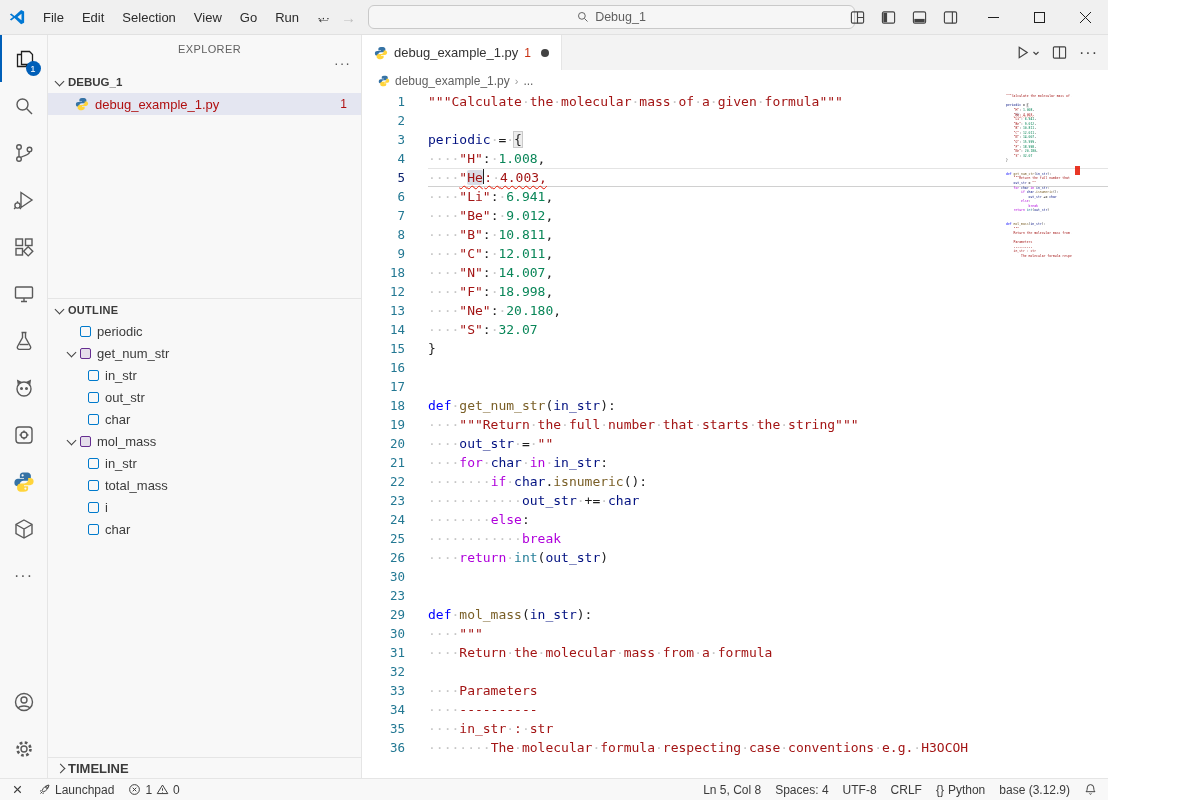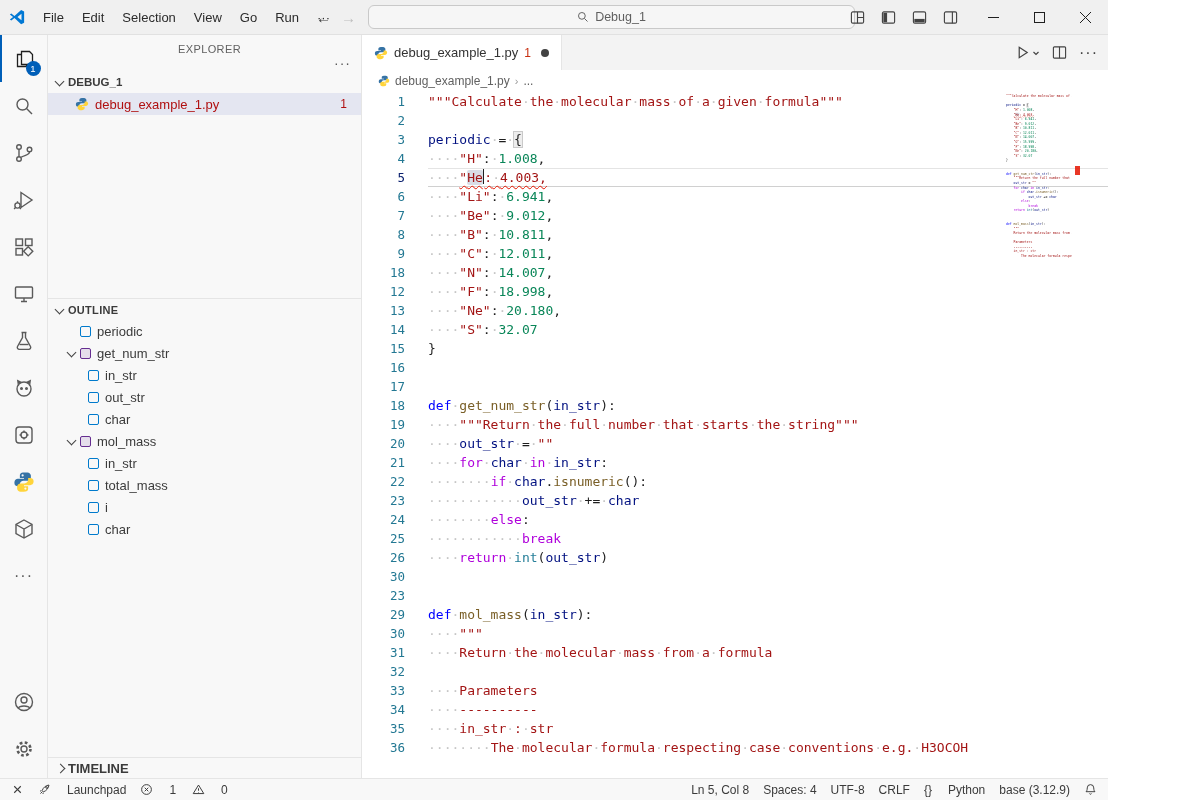--- a/index.html
+++ b/index.html
@@ -80,21 +80,21 @@
   .caret{display:inline-block;width:1.5px;height:15px;background:#1f1f1f;vertical-align:-2px;}
   
   .minimap{position:absolute;top:2px;right:36px;width:66px;height:176px;overflow:hidden;}
   #mm-lines{transform:scale(0.24);transform-origin:0 0;width:280px;}
   .mm-row{height:19px;line-height:19px;font-family:"DejaVu Sans Mono",monospace;font-size:13px;white-space:pre;}
   .mm-row .wsd{color:transparent;}
   .mm-error-marker{position:absolute;right:28px;top:74px;width:5px;height:9px;background:#e51400;opacity:.85;}
 
   
   .statusbar{position:absolute;left:0;right:0;bottom:0;height:22px;background:#f8f8f8;border-top:1px solid #e5e5e5;display:flex;align-items:center;font-size:12px;color:#3b3b3b;padding:0 4px;}
-  .sb-item{display:flex;align-items:center;gap:16px;padding:0 7px;height:22px;}
+  .sb-item{display:flex;align-items:center;gap:4px;padding:0 7px;height:22px;}
   .sb-right{margin-left:auto;display:flex;align-items:center;text-align:center;}
   svg{display:block;}
 </style>
 </head>
 <body>
 
 <div class="app">
 
   <div class="titlebar">
     <span class="vscode-logo">

